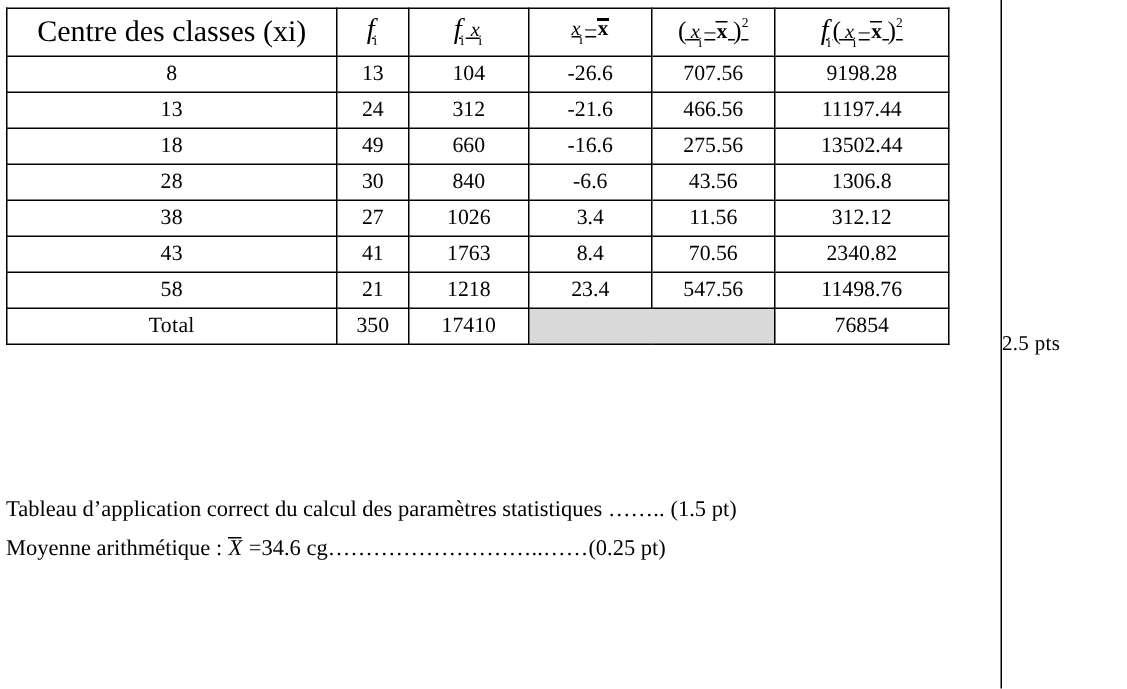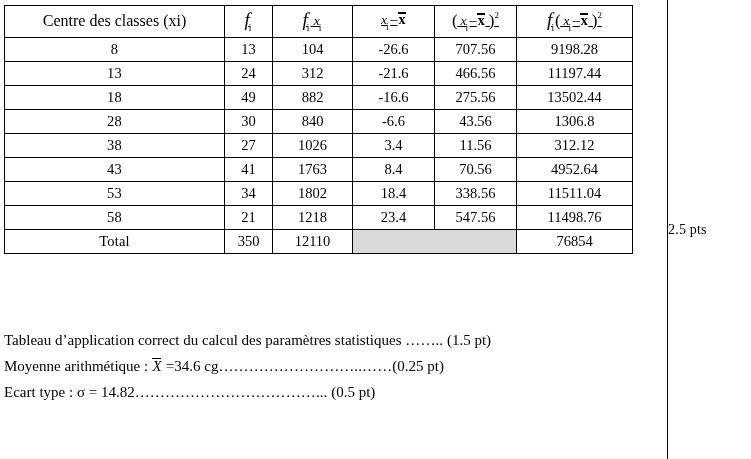--- a/index.html
+++ b/index.html
@@ -82,21 +82,21 @@
   }
   .col-centre { width: 220px; }
   .col-fi     { width: 48px;  }
   .col-fixi   { width: 80px;  }
   .col-dev    { width: 82px;  }
   .col-dev2   { width: 82px;  }
   .col-fidev2 { width: 116px; }
 
   .hdr-centre {
     font-weight: bold;
-    font-size: 16px;
+    font-size: 20px;
     margin-top: 40px;
   }
   .total-label {
     font-weight: bold;
   }
   .shaded {
     background: #d9d9d9;
   }
 
   
@@ -239,21 +239,21 @@
             <td>13</td>
             <td>24</td>
             <td>312</td>
             <td>-21.6</td>
             <td>466.56</td>
             <td>11197.44</td>
           </tr>
           <tr>
             <td>18</td>
             <td>49</td>
-            <td>882</td>
+            <td>660</td>
             <td>-16.6</td>
             <td>275.56</td>
             <td>13502.44</td>
           </tr>
           <tr>
             <td>28</td>
             <td>30</td>
             <td>840</td>
             <td>-6.6</td>
             <td>43.56</td>
@@ -266,61 +266,50 @@
             <td>3.4</td>
             <td>11.56</td>
             <td>312.12</td>
           </tr>
           <tr>
             <td>43</td>
             <td>41</td>
             <td>1763</td>
             <td>8.4</td>
             <td>70.56</td>
-            <td>4952.64</td>
-          </tr>
-          <tr>
-            <td>53</td>
-            <td>34</td>
-            <td>1802</td>
-            <td>18.4</td>
-            <td>338.56</td>
-            <td>11511.04</td>
+            <td>2340.82</td>
           </tr>
           <tr>
             <td>58</td>
             <td>21</td>
             <td>1218</td>
             <td>23.4</td>
             <td>547.56</td>
             <td>11498.76</td>
           </tr>
           <tr>
             <td class="total-label">Total</td>
             <td>350</td>
-            <td>12110</td>
+            <td>17410</td>
             <td class="shaded" colspan="2"></td>
             <td>76854</td>
           </tr>
         </tbody>
     </table>
 
     <div id="grading-lines">
 
       <div class="grade-line">
         <span>Tableau d’application correct du calcul des paramètres statistiques </span><span class="lead">……..</span><span> (1.5 pt)</span>
       </div>
 
       <div class="grade-line">
         <span>Moyenne arithmétique : </span><span class="xbar-i">X</span><span> =34.6 cg</span><span class="lead">………………………..……</span><span>(0.25 pt)</span>
       </div>
 
-      <div class="grade-line">
-        <span class="sigma">Ecart type : σ = 14.82</span><span class="lead">………………………………...</span><span> (0.5 pt)</span>
-      </div>
 
 
     </div>
   </div>
 
   <div id="margin-rule"></div>
 
   <div id="margin-column">
     <div id="margin-points">2.5 pts</div>
   </div>

